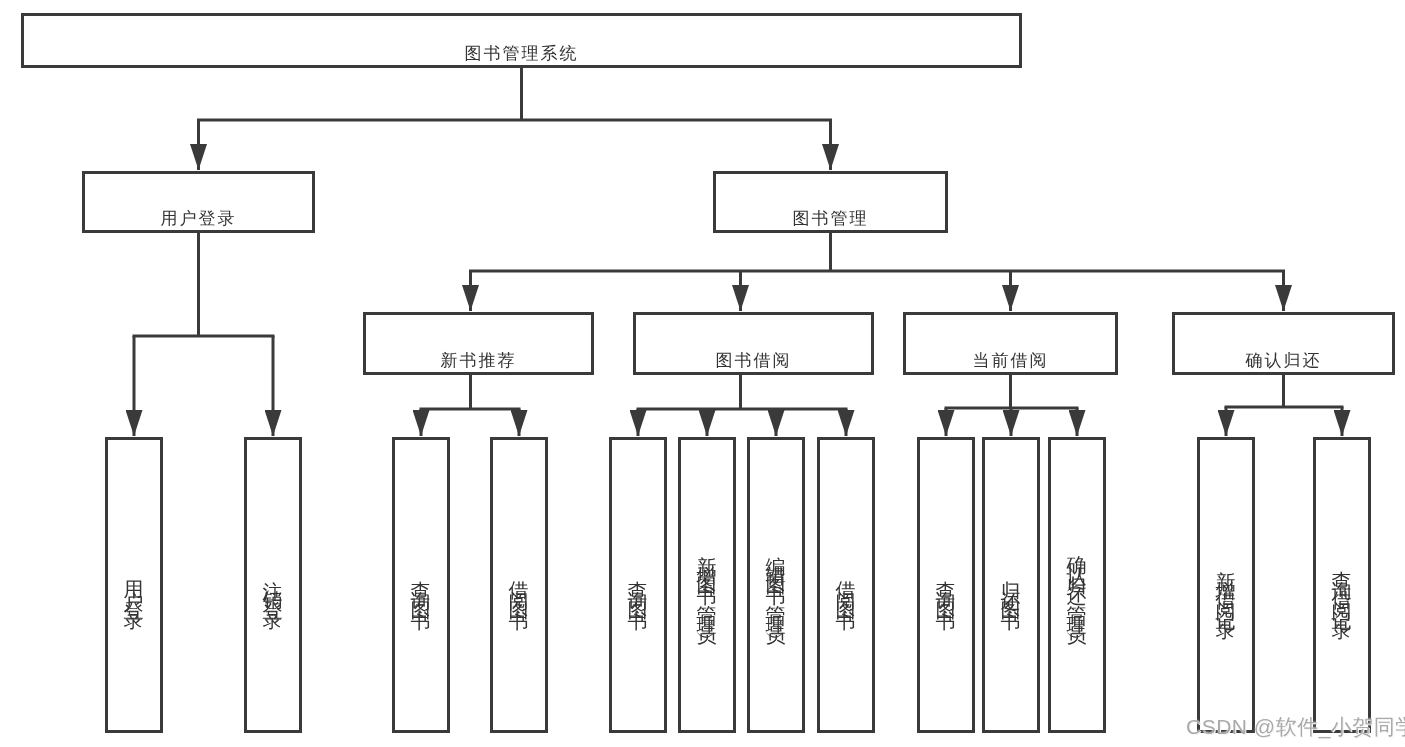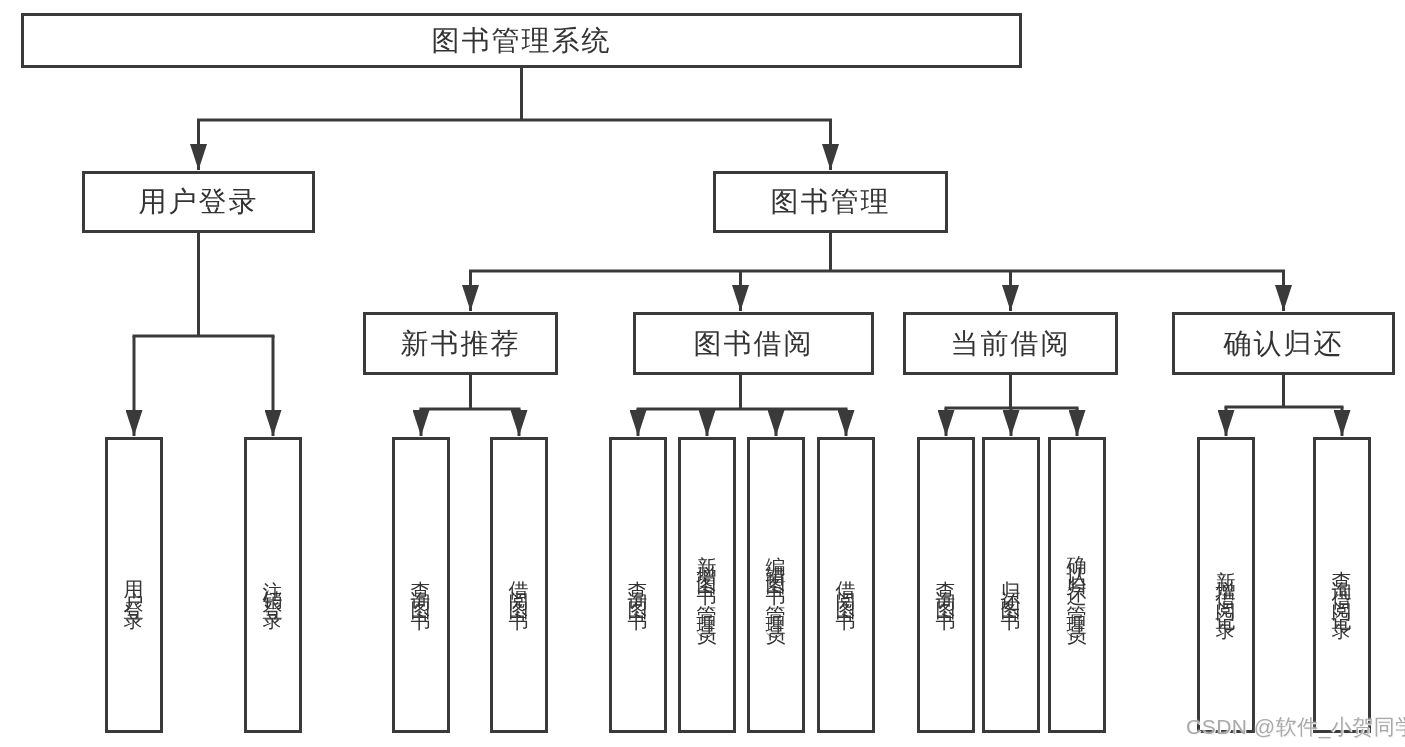--- a/index.html
+++ b/index.html
@@ -25,25 +25,25 @@
     z-index: 1;
   }
   .edges-svg line { stroke: var(--line); stroke-width: 3; }
   .edges-svg line.bar { stroke-linecap: square; }
   .edges-svg .arrowhead-shape { fill: var(--line); }
   .hbox {
     position: absolute;
     border: 3px solid var(--line);
     background: var(--background);
     display: flex;
-    align-items: center;
+    align-items: flex-end;
     justify-content: center;
     z-index: 2;
     color: var(--text);
-    font-size: 28px;
+    font-size: 17px;
     letter-spacing: 2px;
     white-space: nowrap;
   }
   .leaf {
     position: absolute;
     top: 437px;
     width: 58px;
     height: 296px;
     border: 3px solid var(--line);
     background: var(--background);
@@ -144,21 +144,21 @@
     <span>图书管理系统</span>
   </div>
 
   <div class="hbox" style="left:82px; top:171px; width:233px; height:62px;">
     <span>用户登录</span>
   </div>
   <div class="hbox" style="left:713px; top:171px; width:235px; height:62px;">
     <span>图书管理</span>
   </div>
 
-  <div class="hbox" style="left:363px; top:312px; width:195px; height:63px;">
+  <div class="hbox" style="left:363px; top:312px; width:231px; height:63px;">
     <span>新书推荐</span>
   </div>
   <div class="hbox" style="left:633px; top:312px; width:241px; height:63px;">
     <span>图书借阅</span>
   </div>
   <div class="hbox" style="left:903px; top:312px; width:215px; height:63px;">
     <span>当前借阅</span>
   </div>
   <div class="hbox" style="left:1172px; top:312px; width:223px; height:63px;">
     <span>确认归还</span>

